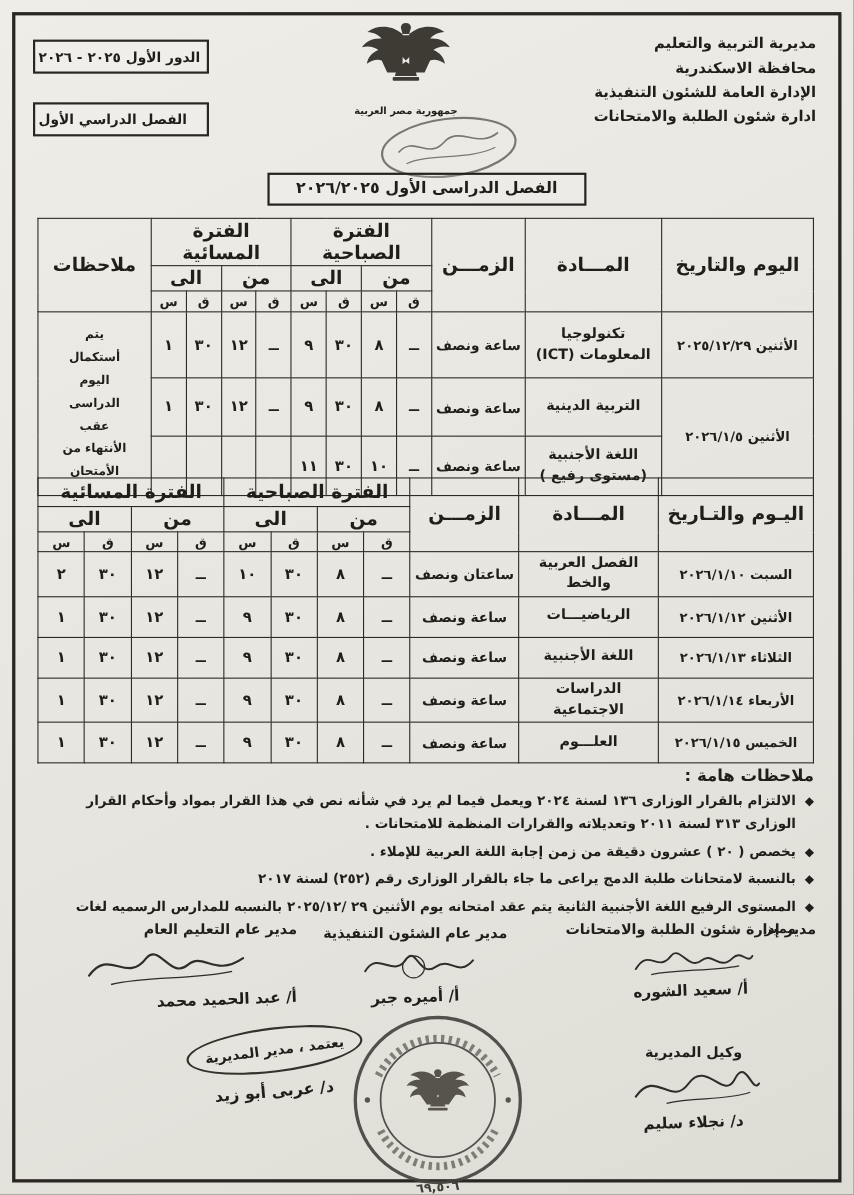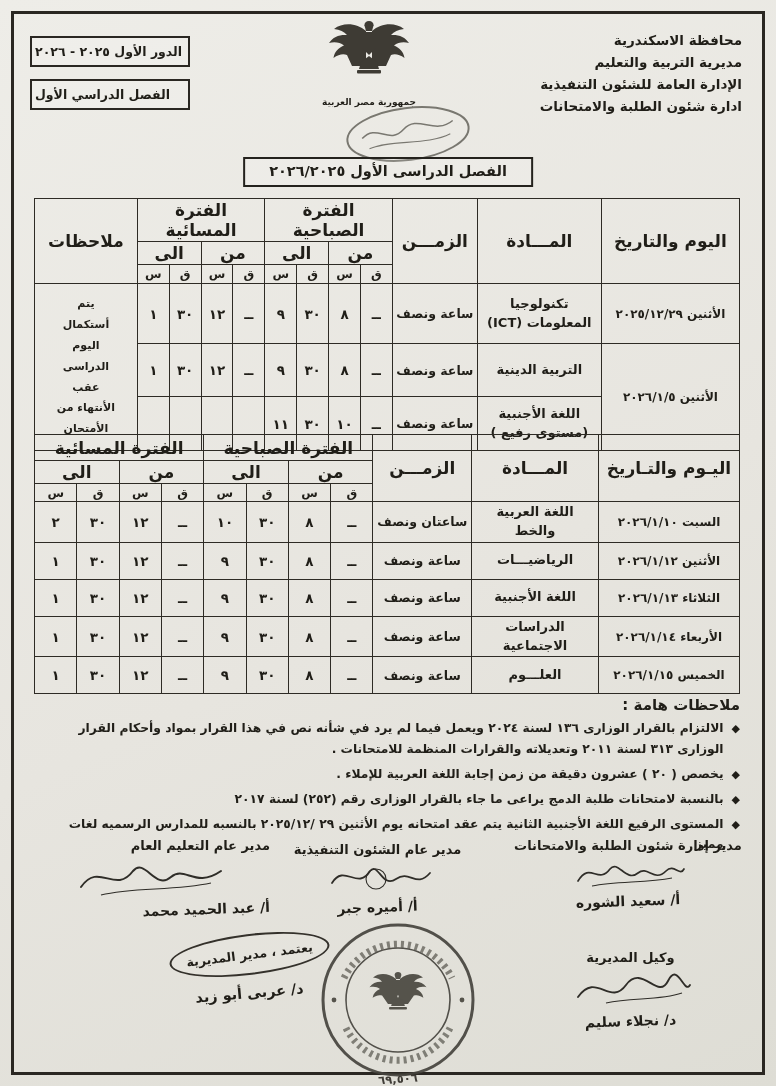--- a/index.html
+++ b/index.html
@@ -8,21 +8,21 @@
     position: relative; width: 776px; height: 1086px; margin: 0 auto;
     background: linear-gradient(155deg,#eeede8 0%,#e7e5df 55%,#deddd5 100%);
     direction: rtl; font-family: "DejaVu Sans", sans-serif; color:#201e18;
     overflow: hidden;
   }
   .frame { position:absolute; inset:11px; border:3px solid #2a2722; pointer-events:none; }
 
   .letterhead { position:absolute; top:30px; right:34px; text-align:right; font-weight:bold; font-size:13.5px; line-height:1.62; }
   .corner { position:absolute; top:36px; left:30px; width:160px; }
   .cbox { border:2px solid #2a2722; text-align:left; font-weight:bold; font-size:12.5px; padding:6px 3px; background:rgba(255,255,255,.14); }
-  .cbox + .cbox { margin-top:12px; }
+  .cbox + .cbox { margin-top:26px; }
 
   .emblem { position:absolute; top:18px; left:50%; transform:translateX(-60%); width:190px; text-align:center; }
   .emblem-cap { font-size:9px; font-weight:bold; letter-spacing:.5px; margin-top:17px; }
   .ovalstamp { margin-top:-4px; margin-right:-78px; transform:rotate(-7deg); opacity:.7; }
 
   .title1,.title2 { position:absolute; left:50%; transform:translateX(-50%); border:2.4px solid #24221d;
     font-weight:bold; text-align:center; white-space:nowrap; background:rgba(255,255,255,.12); }
   .title1 { top:119px; font-size:16.5px; padding:5px 30px 7px; }
   .title2 { top:157px; font-size:14.5px; padding:4px 24px 6px; }
 
@@ -67,22 +67,22 @@
   .stamp { position:absolute; top:82px; left:288px; width:160px; height:170px; opacity:.92; }
   .stampnum { position:absolute; bottom:4px; left:50%; transform:translateX(-50%) rotate(-4deg); font-size:11.5px; font-weight:bold; color:#33302a; }
 </style>
 </head>
 <body>
 
 <div class="page">
   <div class="frame"></div>
 
   <div class="letterhead">
+    <div>مديرية التربية والتعليم</div>
     <div>محافظة الاسكندرية</div>
-    <div>مديرية التربية والتعليم</div>
     <div>الإدارة العامة للشئون التنفيذية</div>
     <div>ادارة شئون الطلبة والامتحانات</div>
   </div>
 
   <div class="corner">
     <div class="cbox">الدور الأول ٢٠٢٥ - ٢٠٢٦</div>
     <div class="cbox">الفصل الدراسي الأول</div>
   </div>
 
   <div class="emblem">
@@ -228,21 +228,21 @@
           <th>س</th>
           <th>ق</th>
           <th>س</th>
           <th>ق</th>
           <th>س</th>
         </tr>
       </thead>
       <tbody>
         <tr>
           <td class="daycell">السبت ٢٠٢٦/١/١٠</td>
-          <td class="subcell">اللغة العربية والخط</td>
+          <td class="subcell">الفصل العربية والخط</td>
           <td class="timecell">ساعتان ونصف</td>
           <td class="num">ــ</td>
           <td class="num">٨</td>
           <td class="num">٣٠</td>
           <td class="num">١٠</td>
           <td class="num">ــ</td>
           <td class="num">١٢</td>
           <td class="num">٣٠</td>
           <td class="num">٢</td>
         </tr>

